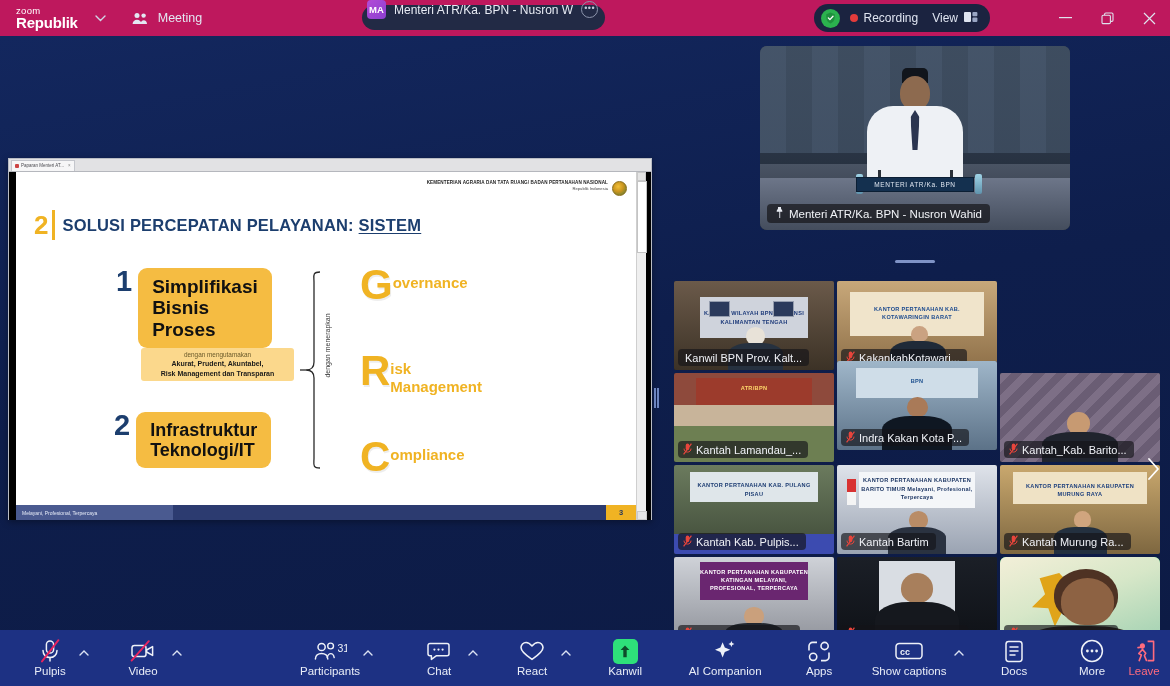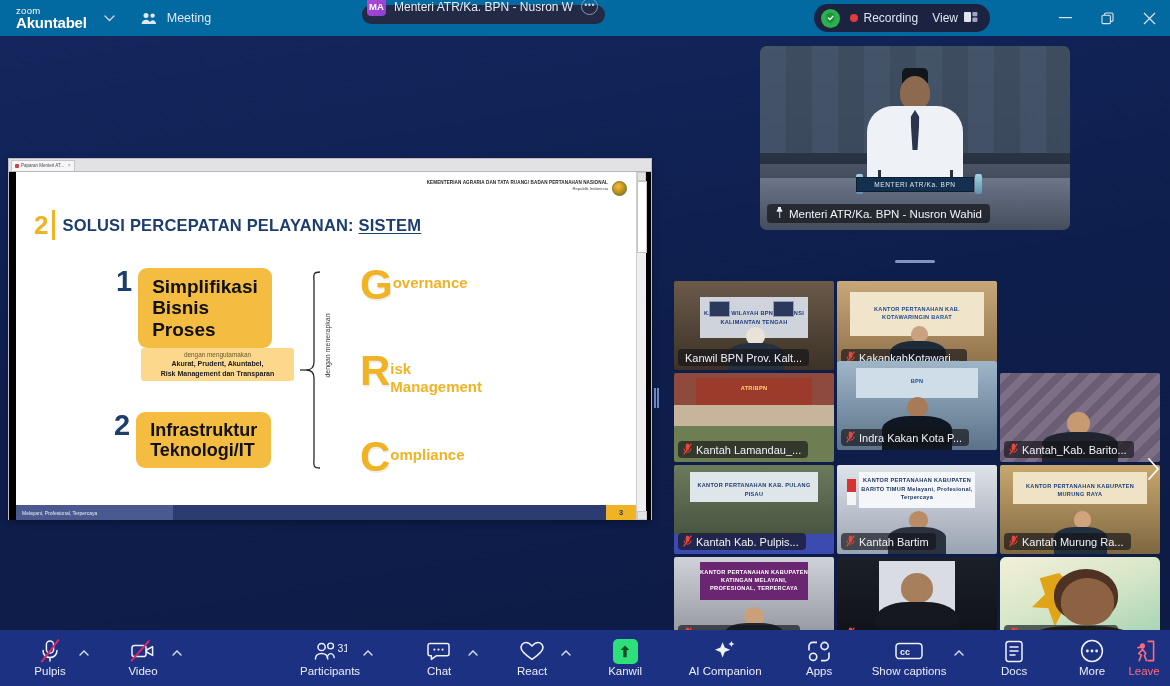--- a/index.html
+++ b/index.html
@@ -8,37 +8,37 @@
     width: 1170px; height: 686px;
     overflow: hidden;
     font-family: "Liberation Sans", sans-serif;
     background: #0c1b3a;
   }
   #app { position: relative; width: 1170px; height: 686px; }
 
   
   #titlebar {
     position: absolute; top: 0; left: 0; width: 1170px; height: 36px;
-    background: #0369a1;
+    background: #be185d;
     display: flex; align-items: center;
     z-index: 40;
   }
   .zoom-logo { margin-left: 16px; line-height: 1; user-select: none; }
   .zoom-logo .zl1 { font-size: 9.5px; color: #fff; letter-spacing: .3px; display: block; font-weight: 400;}
   .zoom-logo .zl2 { font-size: 15px; color: #fff; font-weight: 700; display: block; letter-spacing: -.2px;}
   .tb-caret {
     margin-left: 14px; color: #cfd5e6; font-size: 11px; width: 18px; height: 18px;
     display: flex; align-items: center; justify-content: center;
   }
   .tb-meeting { margin-left: 22px; display: flex; align-items: center; gap: 9px; }
   .tb-meeting .lbl { color: #e3e7f2; font-size: 12.5px; }
   .ico-people-title svg { display:block; }
 
   #meeting-chip {
-    position: absolute; left: 362px; top: 5px; height: 19px;
+    position: absolute; left: 362px; top: 5px; height: 25px;
     display: flex; align-items: center; gap: 8px;
     background: #222a45; border-radius: 14px; padding: 0 7px 16px 5px;
   }
   #meeting-chip .av {
     width: 19px; height: 19px; border-radius: 4px;
     background: linear-gradient(135deg,#b24bd6,#8d3fd1);
     color: #fff; font-size: 9.5px; font-weight: 700;
     display: flex; align-items: center; justify-content: center;
   }
   #meeting-chip .nm { color: #e8ebf4; font-size: 12px; white-space: nowrap; }
@@ -250,21 +250,21 @@
   .spacer { flex: 1; }
 </style>
 </head>
 <body>
 
 <div id="app">
 
   <div id="titlebar">
     <div class="zoom-logo">
       <span class="zl1">zoom</span>
-      <span class="zl2">Akuntabel</span>
+      <span class="zl2">Republik</span>
     </div>
     <div class="tb-caret">
       <svg width="11" height="7" viewBox="0 0 11 7">
           <path d="M1 1l4.5 4.5L10 1" stroke="#cfd5e6" stroke-width="1.4" fill="none" stroke-linecap="round"></path>
         </svg>
     </div>
     <div class="tb-meeting">
       <span class="ico-people-title">
         <svg width="17" height="13" viewBox="0 0 17 13">
           <circle cx="5" cy="3.4" r="2.5" fill="#e3e7f2"></circle>

